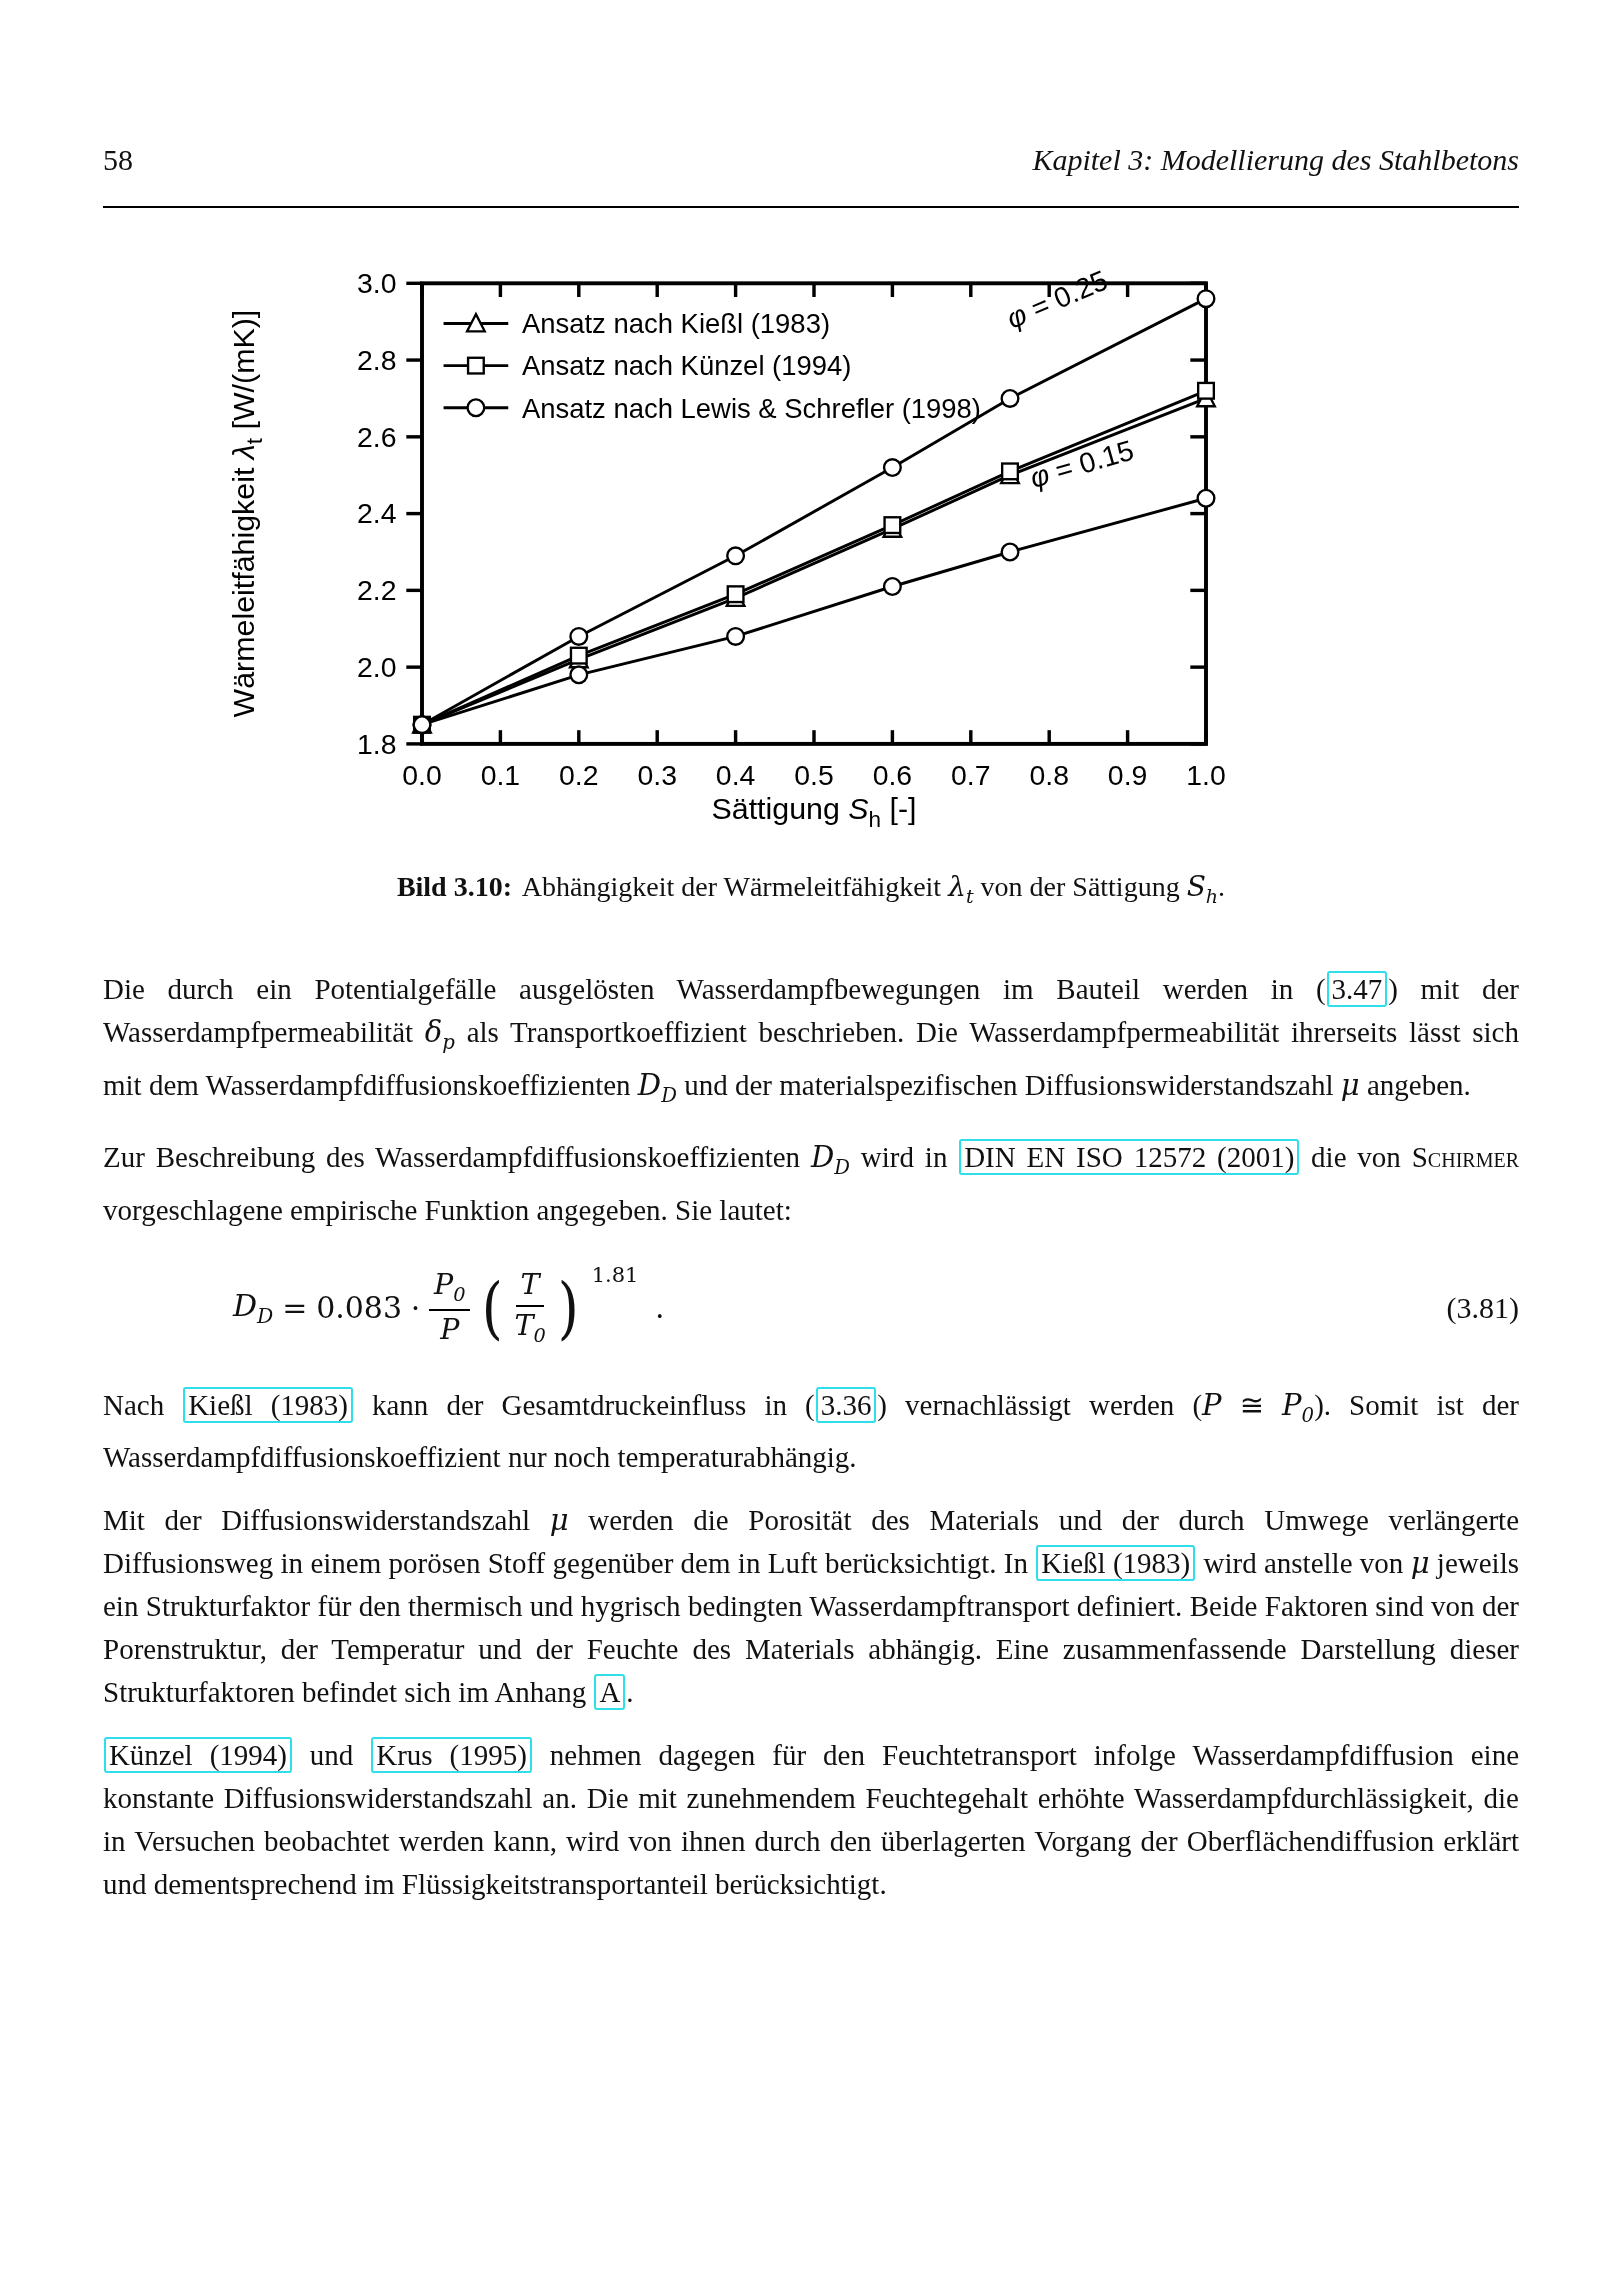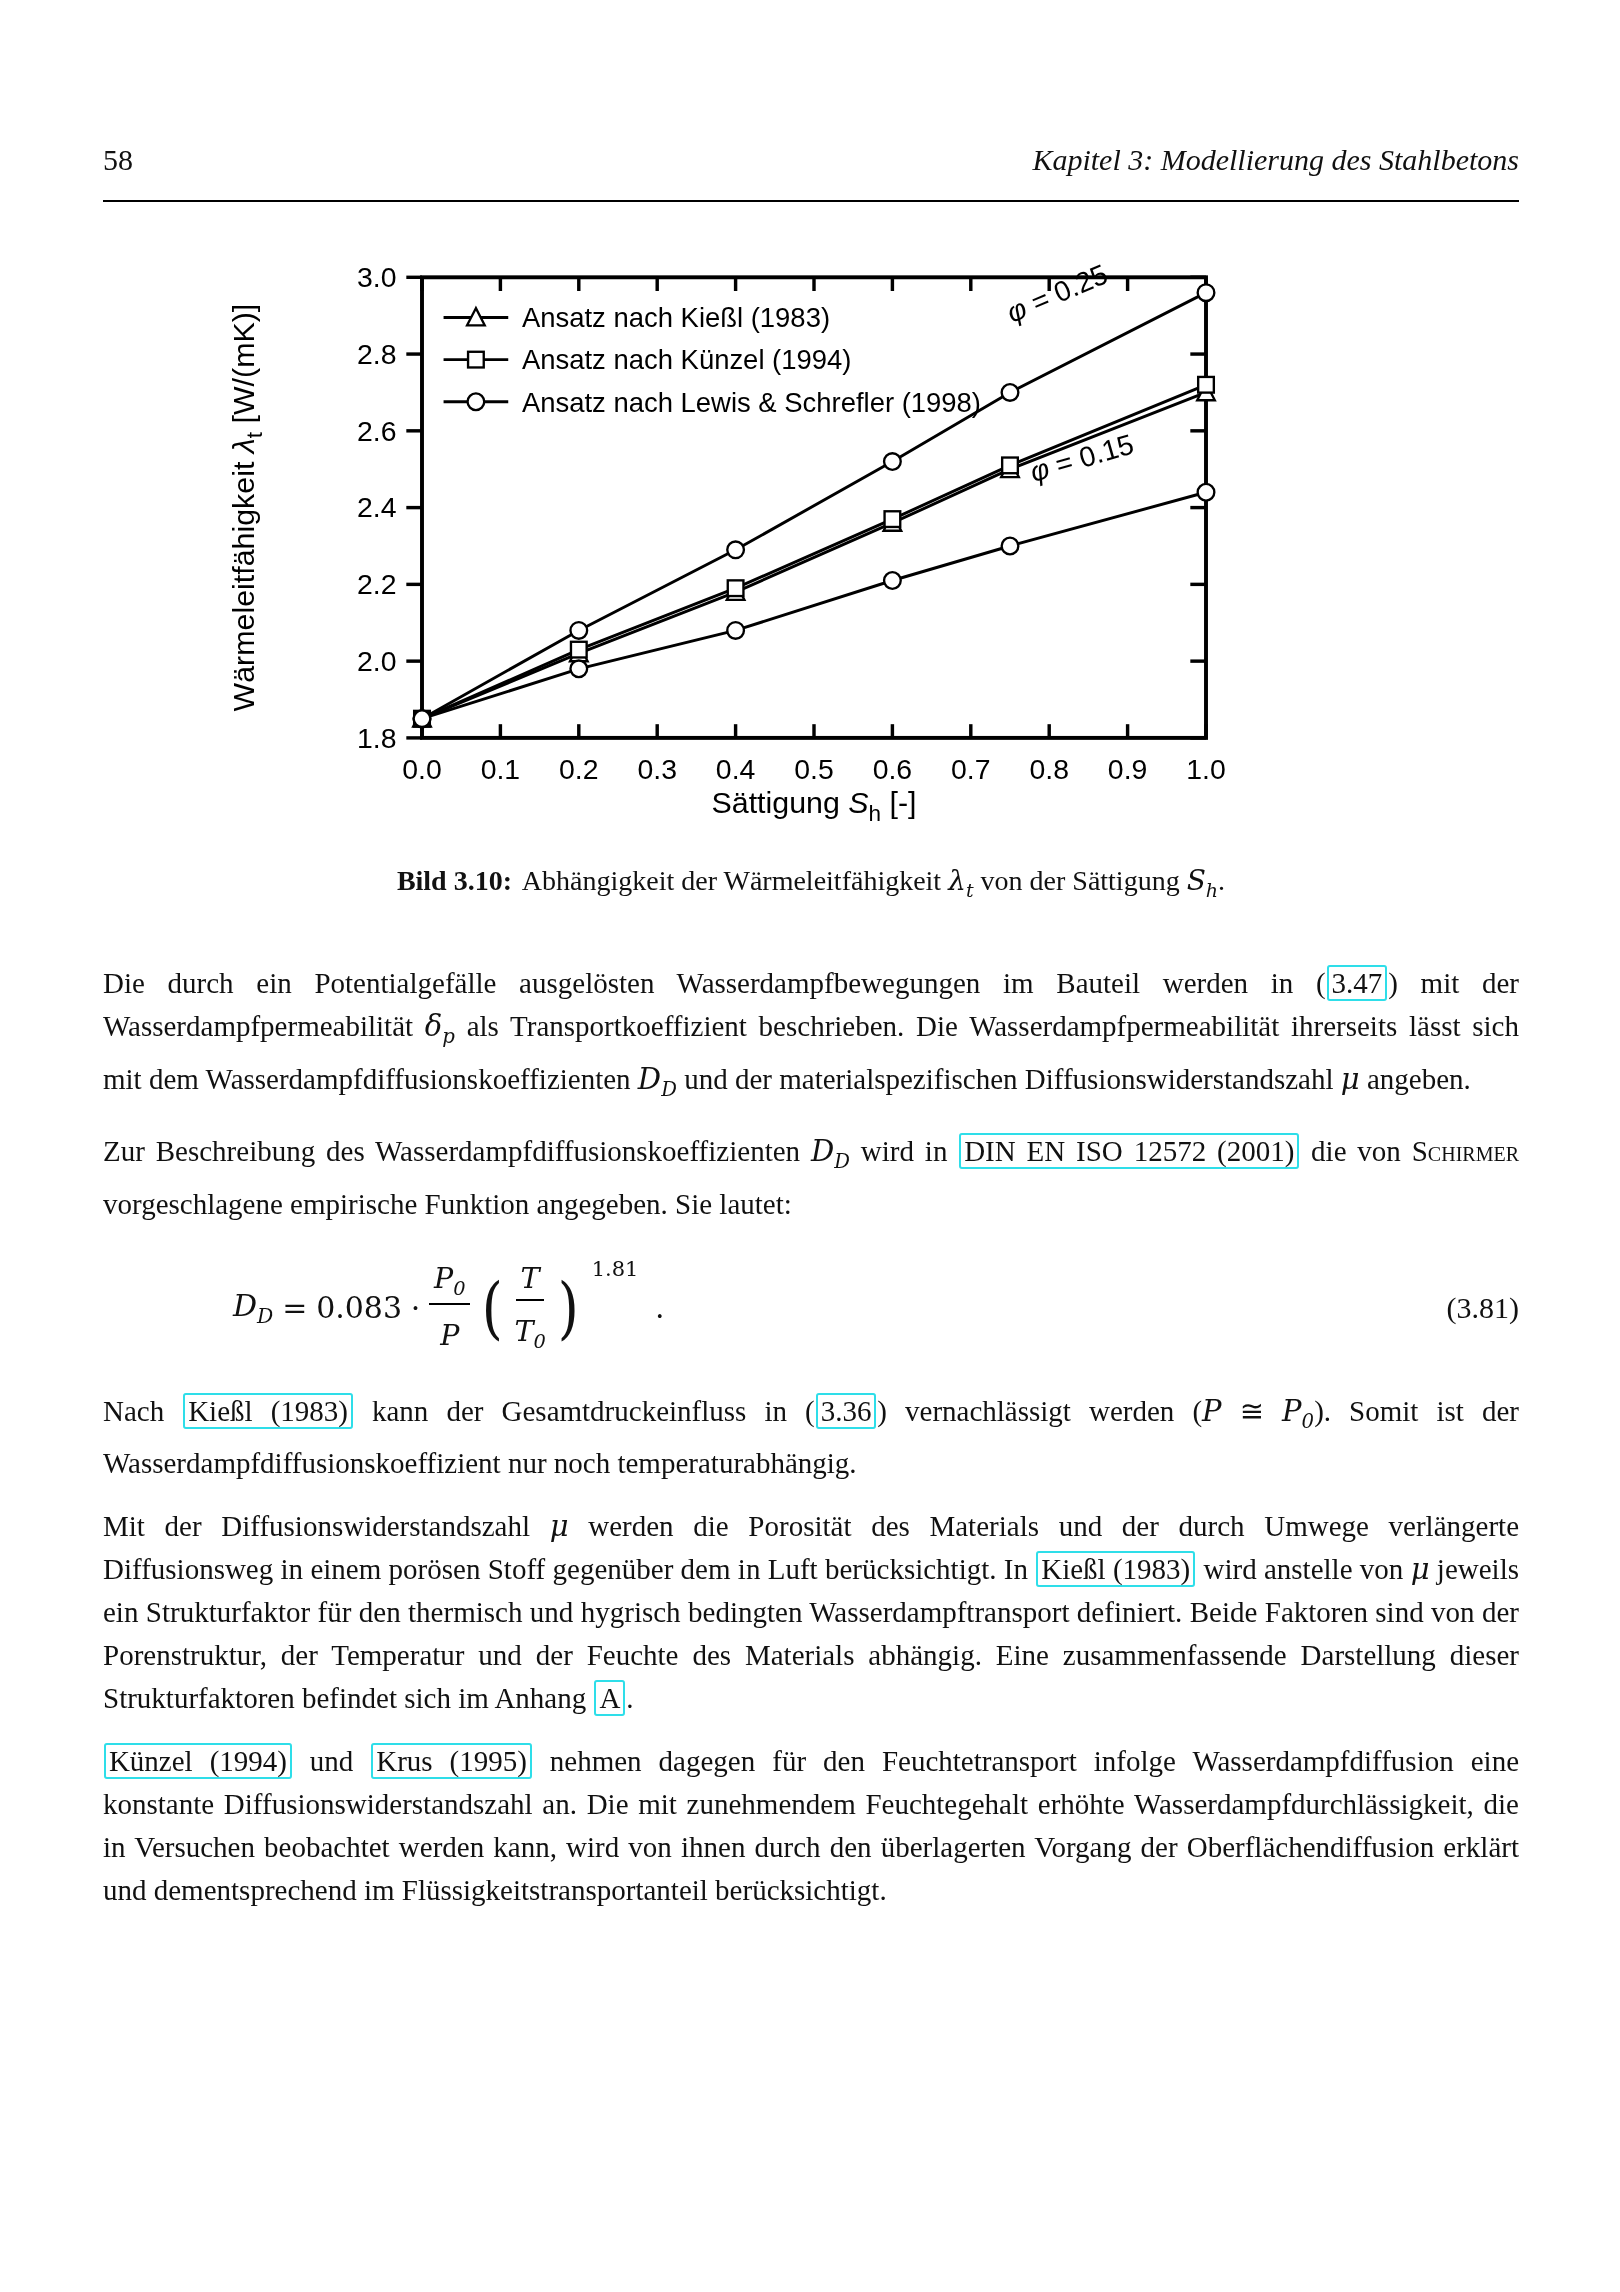--- a/index.html
+++ b/index.html
@@ -4,21 +4,21 @@
 <style>
   :root{ --link:#2edee9; }
   html,body{margin:0;padding:0;background:#e8e8e8;}
   .page{
     width:1620px;height:2293px;background:#ffffff;margin:0 auto;
     box-sizing:border-box;padding:143px 101px 0 103px;position:relative;
     font-family:"Liberation Serif","DejaVu Serif",serif;color:#111;overflow:hidden;
   }
   
   .header{display:flex;justify-content:space-between;align-items:baseline;
-    font-size:30px;border-bottom:2px solid #000;padding-bottom:23px;}
+    font-size:30px;border-bottom:2px solid #000;padding-bottom:29px;}
   .header .chap{font-style:italic;}
   
   .figure{margin-top:41px;margin-left:118px;}
   svg text{fill:#000;}
   .ax{stroke:#000;stroke-width:3.5;}
   .boxframe{fill:none;stroke:#000;stroke-width:4;}
   .ln{fill:none;stroke:#000;stroke-width:3;}
   .mk{fill:#fff;stroke:#000;stroke-width:2.4;}
   .tick{font:29px "Liberation Sans",sans-serif;}
   .leg{font:28px "Liberation Sans",sans-serif;}
@@ -36,21 +36,21 @@
     box-decoration-break:clone;-webkit-box-decoration-break:clone;}
   .var{font-style:italic;font-family:"DejaVu Serif",serif;text-align:center;}
   .var sub{font-size:0.68em;}
   .sc{font-variant:small-caps;}
   
   .eq-row{display:flex;justify-content:space-between;align-items:center;
     margin:37px 0 37px 130px;font-size:30px;}
   .eq{display:flex;align-items:center;gap:8.8px;font-family:"DejaVu Serif",serif;}
   .it{font-style:italic;}
   .eq sub{font-size:0.68em;font-style:italic;}
-  .frac{display:inline-flex;flex-direction:column;align-items:center;font-size:0.95em;line-height:1.15;gap:12px;}
+  .frac{display:inline-flex;flex-direction:column;align-items:center;font-size:0.95em;line-height:1.15;}
   .frac .num{border-bottom:2.5px solid #000;padding:0 4.9px 2.9px;}
   .frac .den{padding-top:2.9px;}
   .paren{font-size:2.25em;font-weight:100;line-height:0;transform:scaleX(.8);}
   .exp{align-self:flex-start;font-size:0.70em;margin-left:2px;margin-top:-5.9px;}
   .eq-end{margin-left:7.8px;}
   .eq-number{font-size:30px;}
 </style>
 </head>
 <body>
 

